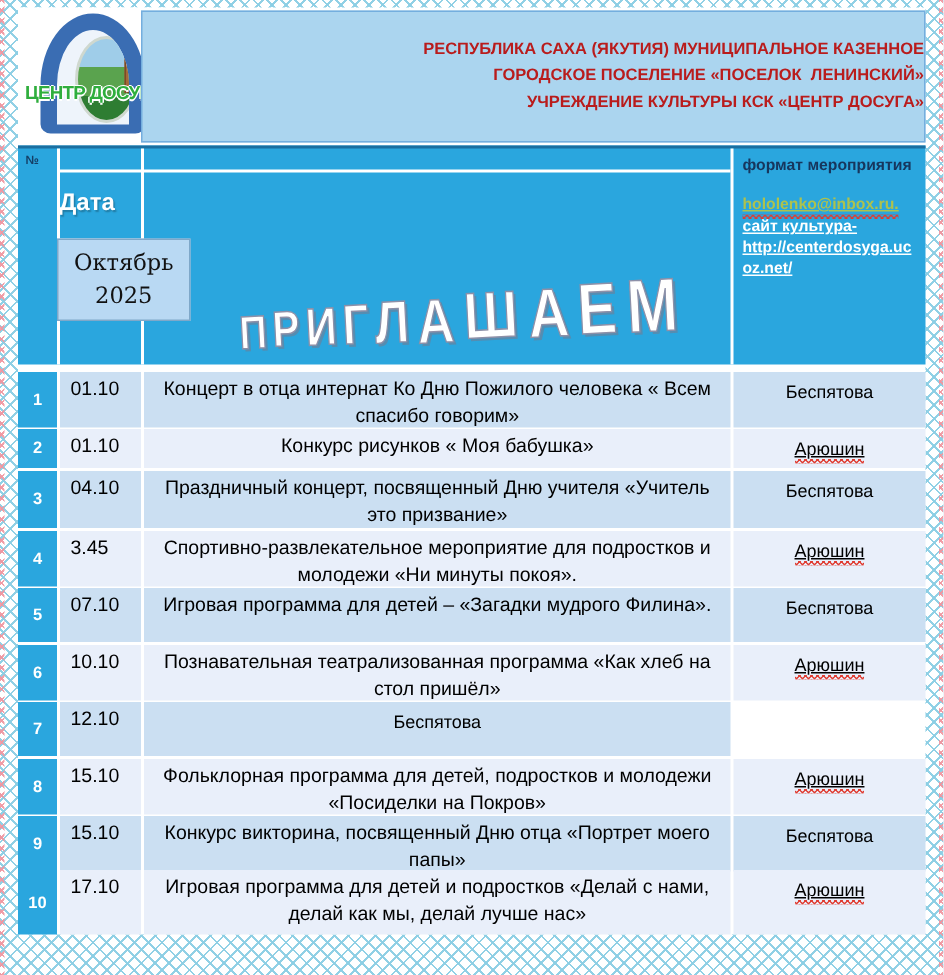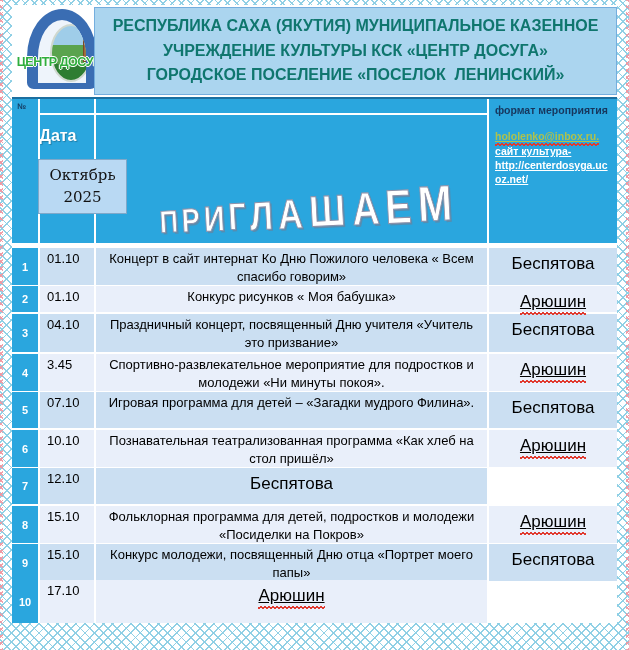--- a/index.html
+++ b/index.html
@@ -27,21 +27,21 @@
   #logo-oval{position:absolute;left:12px;top:4px;width:42px;height:58px;border-radius:50%;
     border:2px solid #cfd8cf;
     background:linear-gradient(#9fcde9 0 35%, #5aa34e 35% 70%, #2e7d32 70% 100%);}
   #logo-tower{position:absolute;left:31px;top:10px;width:6px;height:26px;background:#a4683a;border:1px solid #7c4a24;}
   #logo-text{position:absolute;left:0;top:50px;width:100px;text-align:center;
     font-weight:bold;font-size:12.5px;letter-spacing:-0.5px;color:#2fae3d;white-space:nowrap;
     text-shadow:1px 0 0 #fff,-1px 0 0 #fff,0 1px 0 #fff,0 -1px 0 #fff;}
 
   #banner{position:absolute;left:82px;top:2px;right:0;height:88px;background:#abd5ef;
     border:1px solid #74aede;display:flex;flex-direction:column;justify-content:center;}
-  .title-line{color:#0f766e;font-weight:bold;font-size:16px;text-align:center;line-height:1.55;white-space:pre;}
+  .title-line{color:#b91c1c;font-weight:bold;font-size:11px;text-align:right;line-height:1.55;white-space:pre;}
 
   
   #band{position:absolute;left:0;top:92px;width:605px;height:146px;background:#2aa6de;border-top:2px solid #1b6fa0;}
   .vline{position:absolute;top:0;bottom:0;width:2px;background:#fff;}
   .hline{position:absolute;height:2px;background:#fff;}
   #num-symbol{position:absolute;left:5px;top:3px;font-size:8px;font-weight:bold;color:#153f66;}
   #date-label{position:absolute;left:26px;top:28px;width:40px;text-align:center;color:#fff;font-weight:bold;font-size:16px;
     text-shadow:1px 1px 1px rgba(0,0,0,.25);}
   #month-box{position:absolute;left:26px;top:60px;width:89px;height:55px;background:#b9d9f3;border:1px solid #7fa8c9;
     display:flex;flex-direction:column;align-items:center;justify-content:center;
@@ -57,21 +57,21 @@
   #format-site{color:#fff;font-weight:bold;text-decoration:underline;margin-top:2px;}
   #format-url{color:#fff;font-weight:bold;text-decoration:underline;word-break:break-all;}
 
   
   #rows{position:absolute;left:0;top:243px;width:605px;}
   .row{display:grid;grid-template-columns:26px 54px 391px 128px;column-gap:2px;margin-bottom:2px;}
   .cell-num{background:#2aa6de;color:#fff;font-weight:bold;font-size:11px;display:flex;align-items:center;justify-content:center;}
   .cell{font-family:Liberation Sans, sans-serif;font-size:13px;color:#000;}
   .cell-date{padding:3px 0 0 7px;}
   .cell-event{text-align:center;padding:2px 6px 0 6px;line-height:1.35;}
-  .cell-person{text-align:center;padding-top:6px;font-size:17px;}
+  .cell-person{text-align:center;padding-top:6px;font-size:12px;}
   .row:nth-child(odd) .cell{background:#cbdff2;}
   .row:nth-child(even) .cell{background:#e9effa;}
 
   .wavy{position:relative;display:inline-block;}
   .wavy::after{content:"";position:absolute;left:0;right:0;bottom:-3px;height:3px;
     background-image:
       linear-gradient(135deg, transparent 38%, #e03a2f 38% 62%, transparent 62%),
       linear-gradient(45deg, transparent 38%, #e03a2f 38% 62%, transparent 62%);
     background-size:4px 3px;background-position:0 0,2px 0;background-repeat:repeat-x;}
   .ul-solid{text-decoration:underline;}
@@ -89,22 +89,22 @@
       <div id="logo-arch">
         <div id="logo-oval">
           <div id="logo-tower"></div>
         </div>
       </div>
       <div id="logo-text">ЦЕНТР ДОСУГА</div>
     </div>
 
     <div id="banner">
       <div class="title-line">РЕСПУБЛИКА САХА (ЯКУТИЯ) МУНИЦИПАЛЬНОЕ КАЗЕННОЕ</div>
+      <div class="title-line">ГОРОДСКОЕ ПОСЕЛЕНИЕ «ПОСЕЛОК  ЛЕНИНСКИЙ»</div>
       <div class="title-line">УЧРЕЖДЕНИЕ КУЛЬТУРЫ КСК «ЦЕНТР ДОСУГА»</div>
-      <div class="title-line">ГОРОДСКОЕ ПОСЕЛЕНИЕ «ПОСЕЛОК  ЛЕНИНСКИЙ»</div>
     </div>
 
     <div id="band">
       <div class="vline" style="left:26px;"></div>
       <div class="vline" style="left:82px;"></div>
       <div class="vline" style="left:475px;"></div>
       <div class="hline" style="left:26px;width:449px;top:14px;"></div>
       <div class="hline" style="left:28px;width:54px;top:60px;"></div>
 
       <div id="num-symbol">№</div>
@@ -133,21 +133,21 @@
         <span id="format-email" class="wavy">hololenko@inbox.ru.</span>
         <div id="format-site">сайт культура-</div>
         <div id="format-url">http://centerdosyga.ucoz.net/</div>
       </div>
     </div>
 
     <div id="rows">
         <div class="row" style="height: 36px;">
           <div class="cell-num">1</div>
           <div class="cell cell-date">01.10</div>
-          <div class="cell cell-event">Концерт в сайт интернат Ко Дню Пожилого человека « Всем спасибо говорим»</div>
+          <div class="cell cell-event">Концерт в отца интернат Ко Дню Пожилого человека « Всем спасибо говорим»</div>
           <div class="cell cell-person"><span>Беспятова</span></div>
         </div>
         <div class="row" style="height: 26px;">
           <div class="cell-num">2</div>
           <div class="cell cell-date">01.10</div>
           <div class="cell cell-event">Конкурс рисунков « Моя бабушка»</div>
           <div class="cell cell-person"><span class="ul-solid wavy">Арюшин</span></div>
         </div>
         <div class="row" style="height: 38px;">
           <div class="cell-num">3</div>
@@ -180,23 +180,24 @@
         </div>
         <div class="row" style="height: 36px;">
           <div class="cell-num">8</div>
           <div class="cell cell-date">15.10</div>
           <div class="cell cell-event">Фольклорная программа для детей, подростков и молодежи  «Посиделки на Покров»</div>
           <div class="cell cell-person"><span class="ul-solid wavy">Арюшин</span></div>
         </div>
         <div class="row" style="height: 34px;">
           <div class="cell-num">9</div>
           <div class="cell cell-date">15.10</div>
-          <div class="cell cell-event">Конкурс молодежи, посвященный Дню отца «Портрет моего папы»</div>
+          <div class="cell cell-event">Конкурс викторина, посвященный Дню отца «Портрет моего папы»</div>
           <div class="cell cell-person"><span>Беспятова</span></div>
         </div>
         <div class="row" style="height: 43px;">
           <div class="cell-num">10</div>
           <div class="cell cell-date">17.10</div>
+          <div class="cell cell-event">Игровая программа  для детей и подростков  «Делай с нами, делай как мы, делай лучше нас»</div>
           <div class="cell cell-person"><span class="ul-solid wavy">Арюшин</span></div>
         </div>
       </div>
   </div>
 </div>
 
 </body></html>

